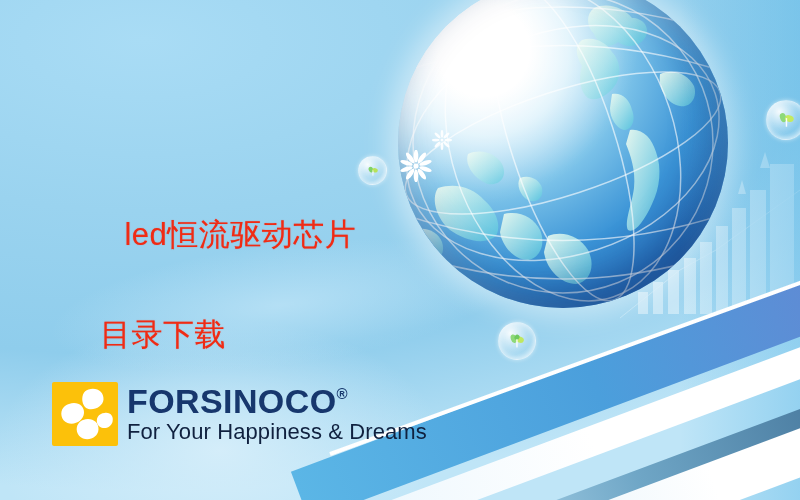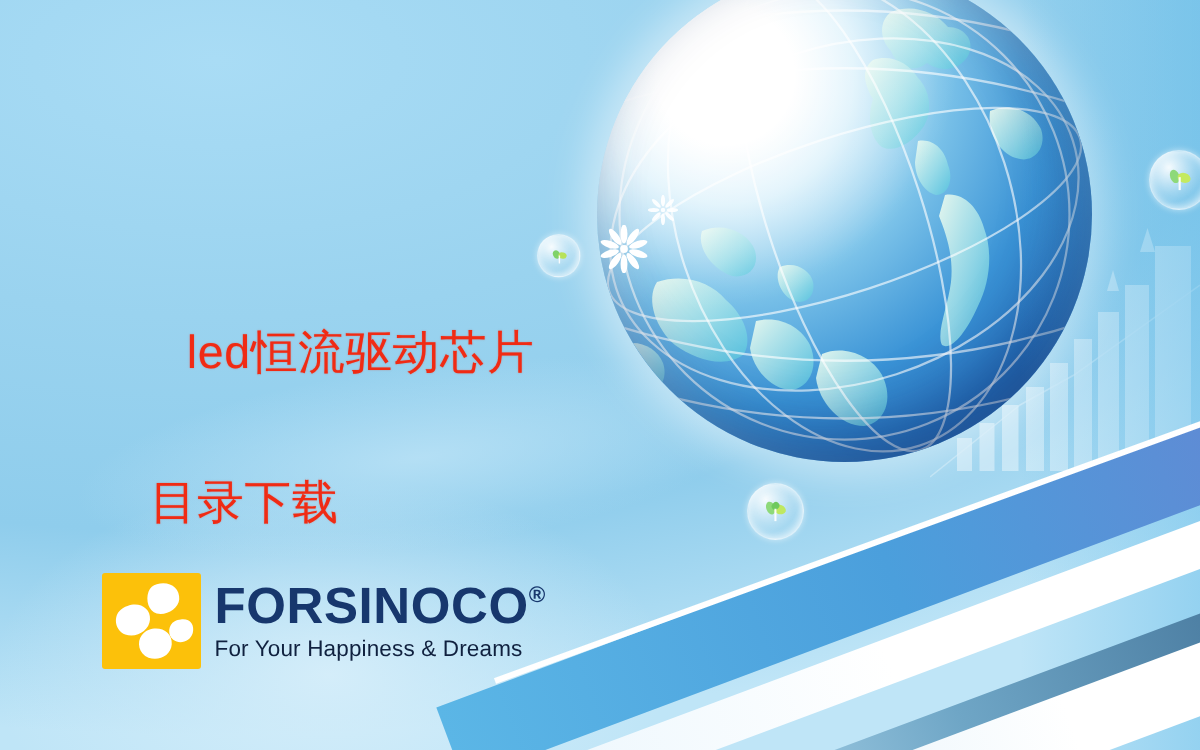--- a/index.html
+++ b/index.html
@@ -142,21 +142,21 @@
     font-weight: 500;
     letter-spacing: .5px;
     white-space: pre;
     text-shadow: 0 0 1px rgba(240,43,20,.5);
   }
   .headline .ln2 { display: block; padding-left: 12px; }
 
   
   .logo {
     position: absolute;
-    left: 68px;
+    left: 52px;
     top: 382px;
     z-index: 30;
     display: flex;
     align-items: center;
     gap: 9px;
   }
   .logo-mark {
     width: 66px;
     height: 64px;
     background: #fcc10a;
@@ -168,21 +168,21 @@
     font-size: 34px;
     font-weight: bold;
     color: #17376d;
     letter-spacing: .4px;
     display: flex;
     align-items: flex-start;
     line-height: .95;
   }
   .logo-reg { font-size: 15px; line-height: 1; margin-top: 1px; }
   .logo-tag {
-    font-size: 15px;
+    font-size: 22px;
     color: #10213f;
     letter-spacing: .1px;
     margin-top: 4px;
   }
 
   
   .bubble {
     position: absolute;
     border-radius: 50%;
     background:

